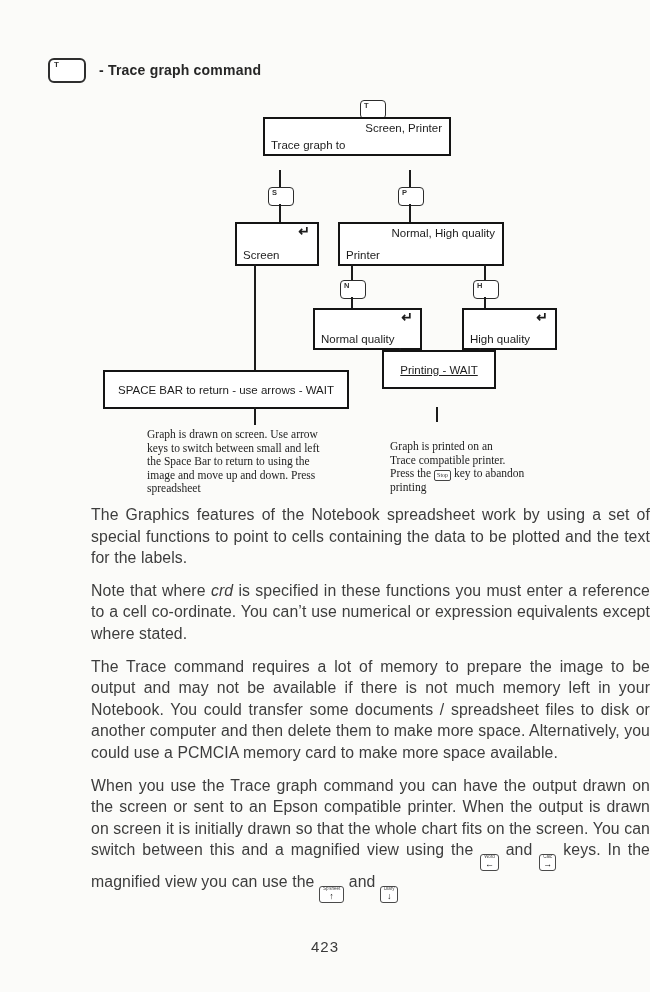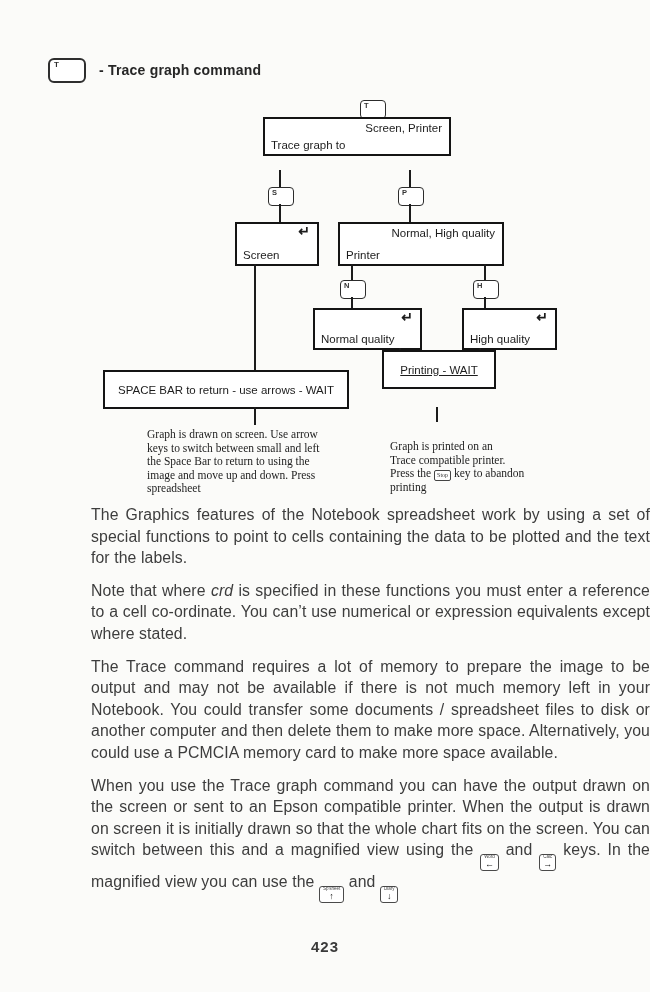--- a/index.html
+++ b/index.html
@@ -81,21 +81,21 @@
   .ikey{
     display:inline-flex;flex-direction:column;align-items:center;
     border:1.3px solid #4a4a4a;border-radius:3px;background:#fff;
     padding:0px 3px 1px 3px;vertical-align:-3px;line-height:1;
   }
   .ikey .ilbl{font-size:4.5px;color:#444;letter-spacing:0;}
   .ikey .iarr{font-size:9px;font-weight:bold;color:#222;margin-top:0.5px;}
   
   .pagenum{
     position:absolute;left:0;top:938px;width:650px;
-    text-align:center;font-size:15px;color:#3a3a3a;letter-spacing:1px;font-weight:bold;
+    text-align:center;font-size:15px;color:#3a3a3a;letter-spacing:1px;
   }
 </style>
 </head>
 <body>
 
 <div class="page">
 
   <div class="header">
     <span class="hkey">
       <span class="kl">T</span>

